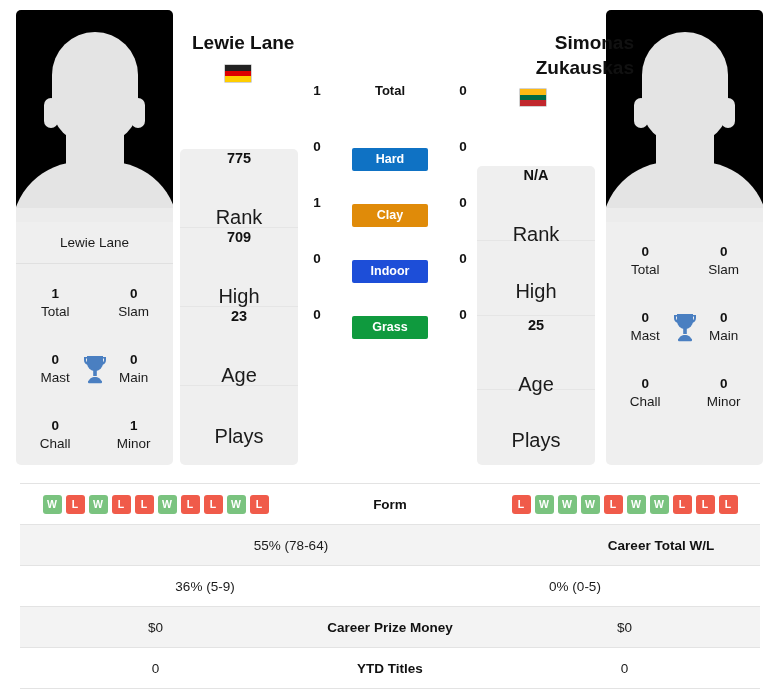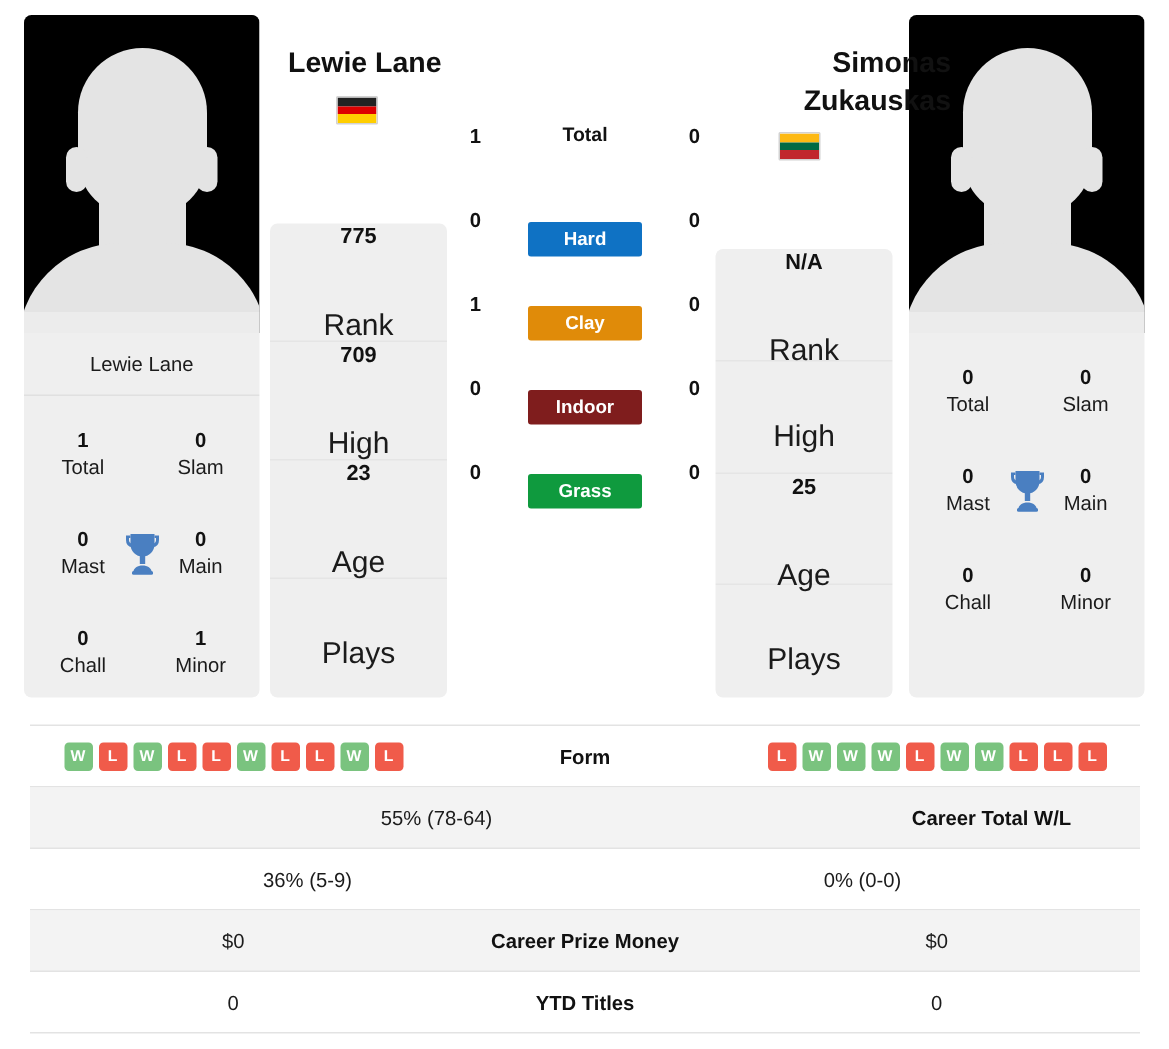--- a/index.html
+++ b/index.html
@@ -402,21 +402,21 @@
     <div class="h2h-row">
       <div class="h2h-score">1</div>
       <div class="h2h-mid">
         <span class="h2h-pill" style="background:#e08b09">Clay</span>
       </div>
       <div class="h2h-score">0</div>
     </div>
     <div class="h2h-row">
       <div class="h2h-score">0</div>
       <div class="h2h-mid">
-        <span class="h2h-pill" style="background:#7f1d1d">Indoor</span>
+        <span class="h2h-pill" style="background:#1d4ed8">Indoor</span>
       </div>
       <div class="h2h-score">0</div>
     </div>
     <div class="h2h-row">
       <div class="h2h-score">0</div>
       <div class="h2h-mid">
         <span class="h2h-pill" style="background:#0f9a3e">Grass</span>
       </div>
       <div class="h2h-score">0</div>
     </div>
@@ -489,21 +489,21 @@
       </div>
   </div>
 
   <div class="ct-row shaded">
     <div class="ct-side">55% (78-64)</div>
     <div class="ct-label">Career Total W/L</div>
   </div>
 
   <div class="ct-row">
     <div class="ct-side">36% (5-9)</div>
-    <div class="ct-side">0% (0-0)</div>
+    <div class="ct-side">0% (0-5)</div>
   </div>
 
   <div class="ct-row shaded">
     <div class="ct-side">$0</div>
     <div class="ct-label">Career Prize Money</div>
     <div class="ct-side">$0</div>
   </div>
 
   <div class="ct-row">
     <div class="ct-side">0</div>

